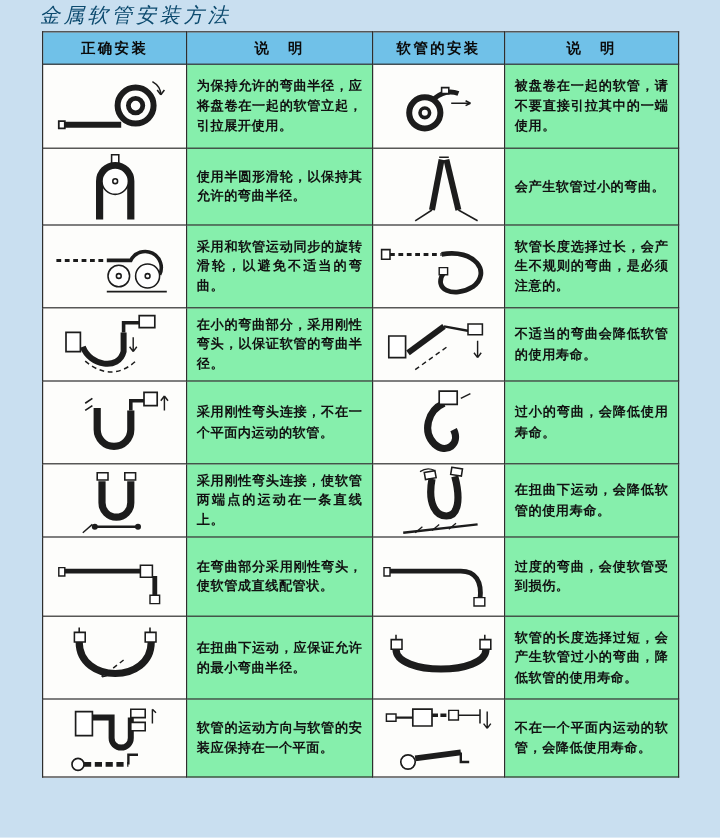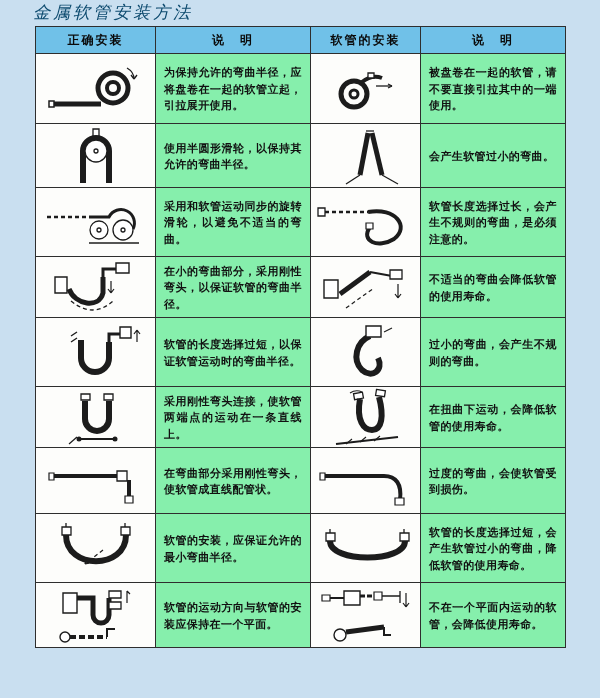--- a/index.html
+++ b/index.html
@@ -153,29 +153,29 @@
   <tr style="height:69px">
     <td class="img">
       <svg class="illus" width="110" height="60" viewBox="0 0 110 60" fill="none" stroke="#1c1c1c">
         <path d="M40,18 V36 A14,14 0 0 0 68,36 V20" stroke-width="6"></path>
         <path d="M68,20 V12 H80" stroke-width="3"></path>
             <rect x="79" y="5" width="11" height="11" stroke-width="1.4" fill="#fff"></rect>
         <path d="M30,14 l6,-4 m-6,10 l6,-4" stroke-width="1.4"></path>
         <path d="M96,20 v-12 m0,0 l-3,4 m3,-4 l3,4" stroke-width="1.2"></path>
       </svg>
     </td>
-    <td class="desc">软管的长度选择过短，以保证软管运动时的弯曲半径。</td>
+    <td class="desc">采用刚性弯头连接，不在一个平面内运动的软管。</td>
     <td class="img">
       <svg class="illus" width="100" height="60" viewBox="0 0 100 60" fill="none" stroke="#1c1c1c">
         <path d="M54,14 C40,20 36,38 46,48 C56,57 68,48 62,36" stroke-width="6"></path>
         <rect x="50" y="4" width="15" height="11" stroke-width="1.4" fill="#fff"></rect>
         <path d="M68,10 l8,-4" stroke-width="1.2"></path>
       </svg>
     </td>
-    <td class="desc">过小的弯曲，会产生不规则的弯曲。</td>
+    <td class="desc">过小的弯曲，会降低使用寿命。</td>
   </tr>
 
   <tr style="height:52px">
     <td class="img">
       <svg class="illus" width="110" height="60" viewBox="0 0 110 60" fill="none" stroke="#1c1c1c">
         <rect x="40" y="7" width="9" height="6" stroke-width="1.3" fill="#fff"></rect>
         <rect x="63" y="7" width="9" height="6" stroke-width="1.3" fill="#fff"></rect>
         <path d="M44,14 V32 A12,12 0 0 0 68,32 V14" stroke-width="6"></path>
         <circle cx="38" cy="52" r="2.5" fill="#1c1c1c" stroke="none"></circle>
         <path d="M38,52 H74" stroke-width="2"></path>
@@ -222,21 +222,21 @@
     <td class="img">
       <svg class="illus" width="110" height="60" viewBox="0 0 110 60" fill="none" stroke="#1c1c1c">
         <rect x="21" y="9" width="9" height="8" stroke-width="1.3" fill="#fff"></rect>
             <path d="M25,9 v-4" stroke-width="1.3"></path>
         <rect x="80" y="9" width="9" height="8" stroke-width="1.3" fill="#fff"></rect>
             <path d="M84,9 v-4" stroke-width="1.3"></path>
         <path d="M25,17 C25,52 85,52 85,17" stroke-width="6"></path>
         <path d="M62,32 L44,46 m0,0 l5,-1 m-5,1 l1,-5" stroke-width="1.2" stroke-dasharray="4 3"></path>
       </svg>
     </td>
-    <td class="desc">软管的安装，应保证允许的最小弯曲半径。</td>
+    <td class="desc">在扭曲下运动，应保证允许的最小弯曲半径。</td>
     <td class="img">
       <svg class="illus" width="100" height="58" viewBox="0 0 100 58" fill="none" stroke="#1c1c1c">
         <rect x="10" y="14" width="9" height="8" stroke-width="1.3" fill="#fff"></rect>
             <path d="M14,14 v-4" stroke-width="1.3"></path>
         <rect x="84" y="14" width="9" height="8" stroke-width="1.3" fill="#fff"></rect>
             <path d="M88,14 v-4" stroke-width="1.3"></path>
         <path d="M14,22 C14,44 89,44 89,22" stroke-width="6"></path>
       </svg>
     </td>
     <td class="desc">软管的长度选择过短，会产生软管过小的弯曲，降低软管的使用寿命。</td>

